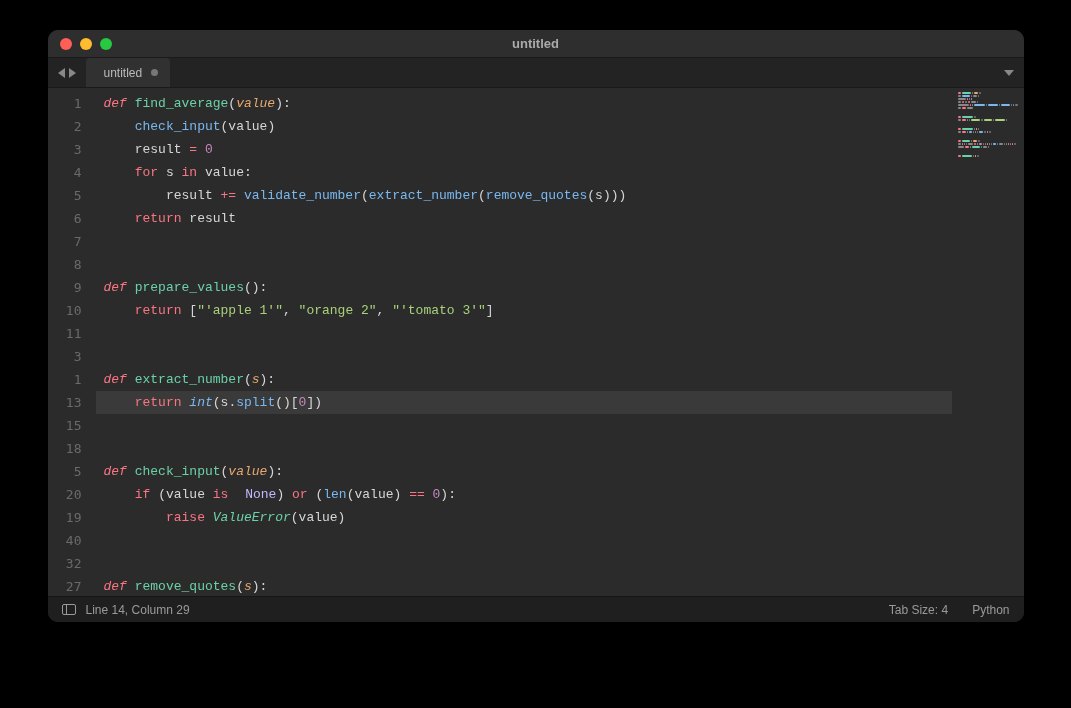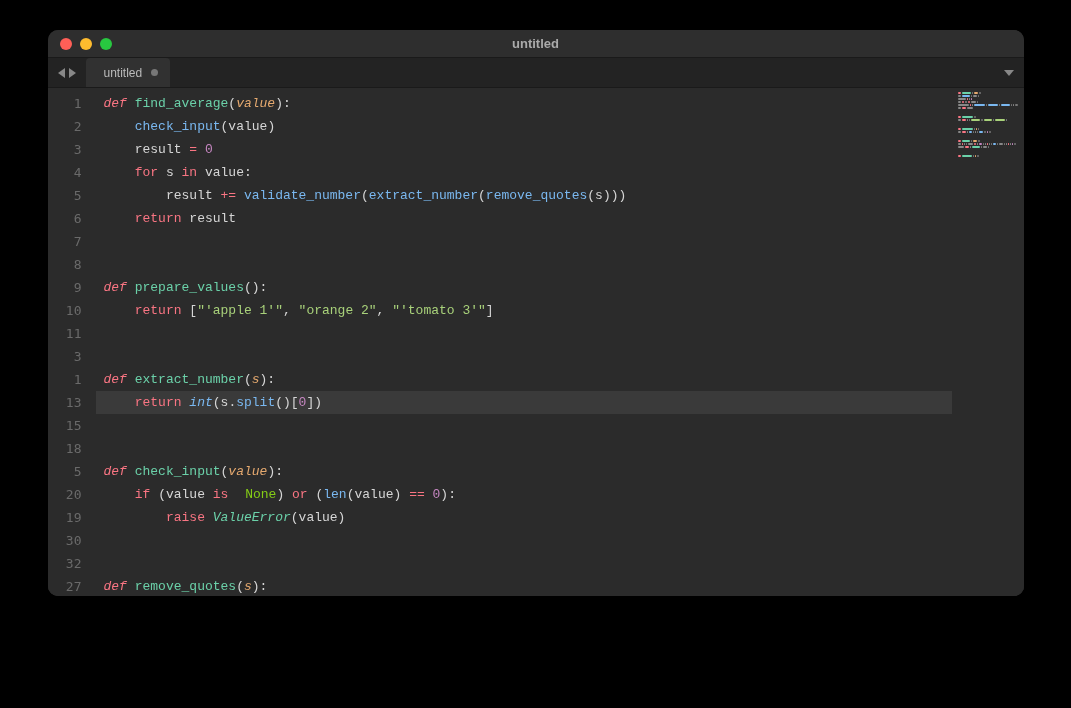--- a/index.html
+++ b/index.html
@@ -172,21 +172,21 @@
     .kw { color: #f97583; font-style: italic; }
     .kw2 { color: #f97583; }
     .fn { color: #6bd1a9; }
     .fncall { color: #7ab8f0; }
     .param { color: #e5a96f; font-style: italic; }
     .var { color: #d6d6d6; }
     .op { color: #f97583; }
     .num { color: #c586c0; }
     .str { color: #a8d17a; }
     .typ { color: #6bd1a9; font-style: italic; }
-    .const { color: #84cc16; padding-left: 9px; }
+    .const { color: #c4b5fd; padding-left: 9px; }
     .punct { color: #d6d6d6; }
     .builtin { color: #7ab8f0; font-style: italic; }
   </style>
 </head>
 <body>
 
 <div class="window">
 
   <div class="titlebar">
     <div class="traffic-lights">
@@ -223,21 +223,21 @@
         <div>10</div>
         <div>11</div>
         <div>3</div>
         <div>1</div>
         <div>13</div>
         <div>15</div>
         <div>18</div>
         <div>5</div>
         <div>20</div>
         <div>19</div>
-        <div>30</div>
+        <div>40</div>
         <div>32</div>
         <div>27</div>
       </div>
     <div class="code" id="code"><div class="line"><span class="kw">def </span><span class="fn">find_average</span><span class="punct">(</span><span class="param">value</span><span class="punct">):</span></div><div class="line"><span class="var">    </span><span class="fncall">check_input</span><span class="punct">(</span><span class="var">value</span><span class="punct">)</span></div><div class="line"><span class="var">    result </span><span class="op">=</span><span class="var"> </span><span class="num">0</span></div><div class="line"><span class="var">    </span><span class="kw2">for</span><span class="var"> s </span><span class="kw2">in</span><span class="var"> value</span><span class="punct">:</span></div><div class="line"><span class="var">        result </span><span class="op">+=</span><span class="var"> </span><span class="fncall">validate_number</span><span class="punct">(</span><span class="fncall">extract_number</span><span class="punct">(</span><span class="fncall">remove_quotes</span><span class="punct">(</span><span class="var">s</span><span class="punct">)))</span></div><div class="line"><span class="var">    </span><span class="kw2">return</span><span class="var"> result</span></div><div class="line"></div><div class="line"></div><div class="line"><span class="kw">def </span><span class="fn">prepare_values</span><span class="punct">():</span></div><div class="line"><span class="var">    </span><span class="kw2">return</span><span class="var"> </span><span class="punct">[</span><span class="str">"'apple 1'"</span><span class="punct">, </span><span class="str">"orange 2"</span><span class="punct">, </span><span class="str">"'tomato 3'"</span><span class="punct">]</span></div><div class="line"></div><div class="line"></div><div class="line"><span class="kw">def </span><span class="fn">extract_number</span><span class="punct">(</span><span class="param">s</span><span class="punct">):</span></div><div class="line hl"><span class="var">    </span><span class="kw2">return</span><span class="var"> </span><span class="builtin">int</span><span class="punct">(</span><span class="var">s</span><span class="punct">.</span><span class="fncall">split</span><span class="punct">()[</span><span class="num">0</span><span class="punct">])</span></div><div class="line"></div><div class="line"></div><div class="line"><span class="kw">def </span><span class="fn">check_input</span><span class="punct">(</span><span class="param">value</span><span class="punct">):</span></div><div class="line"><span class="var">    </span><span class="kw2">if</span><span class="var"> </span><span class="punct">(</span><span class="var">value </span><span class="kw2">is</span><span class="var"> </span><span class="const">None</span><span class="punct">)</span><span class="var"> </span><span class="kw2">or</span><span class="var"> </span><span class="punct">(</span><span class="fncall">len</span><span class="punct">(</span><span class="var">value</span><span class="punct">)</span><span class="var"> </span><span class="op">==</span><span class="var"> </span><span class="num">0</span><span class="punct">):</span></div><div class="line"><span class="var">        </span><span class="kw2">raise</span><span class="var"> </span><span class="typ">ValueError</span><span class="punct">(</span><span class="var">value</span><span class="punct">)</span></div><div class="line"></div><div class="line"></div><div class="line"><span class="kw">def </span><span class="fn">remove_quotes</span><span class="punct">(</span><span class="param">s</span><span class="punct">):</span></div></div>
     <div class="minimap" id="minimap">
         <div class="mm-line">
           <div class="mm-seg" style="width: 3.2px; background: rgb(249, 117, 131);"></div>
           <div class="mm-seg" style="width: 9.6px; background: rgb(107, 209, 169);"></div>
           <div class="mm-seg" style="width: 1px; background: rgb(119, 119, 119);"></div>
           <div class="mm-seg" style="width: 4px; background: rgb(229, 169, 111);"></div>
@@ -370,14 +370,24 @@
         <div class="mm-line">
           <div class="mm-seg" style="width: 3.2px; background: rgb(249, 117, 131);"></div>
           <div class="mm-seg" style="width: 10.4px; background: rgb(107, 209, 169);"></div>
           <div class="mm-seg" style="width: 1px; background: rgb(119, 119, 119);"></div>
           <div class="mm-seg" style="width: 1px; background: rgb(229, 169, 111);"></div>
           <div class="mm-seg" style="width: 1.6px; background: rgb(119, 119, 119);"></div>
         </div>
       </div>
   </div>
 
+  <div class="statusbar">
+    <div class="status-left">
+      <div class="panel-icon"></div>
+      <span>Line 14, Column 29</span>
+    </div>
+    <div class="status-right">
+      <span>Tab Size: 4</span>
+      <span>Python</span>
+    </div>
+  </div>
 
 </div>
 
 </body></html>

